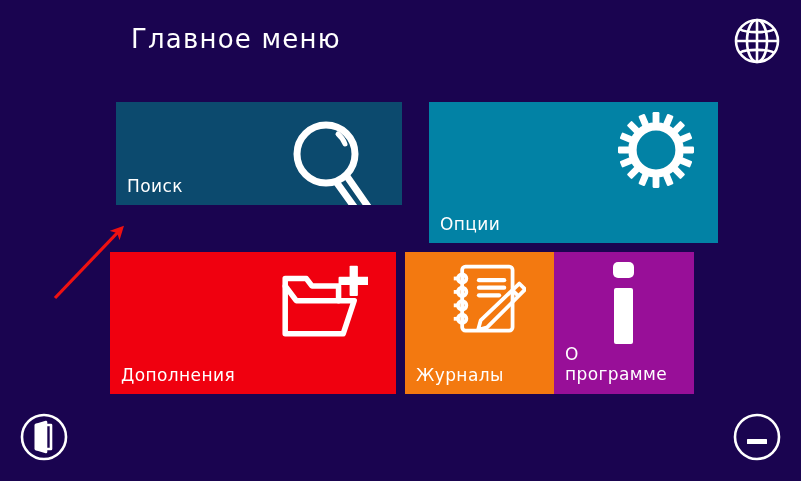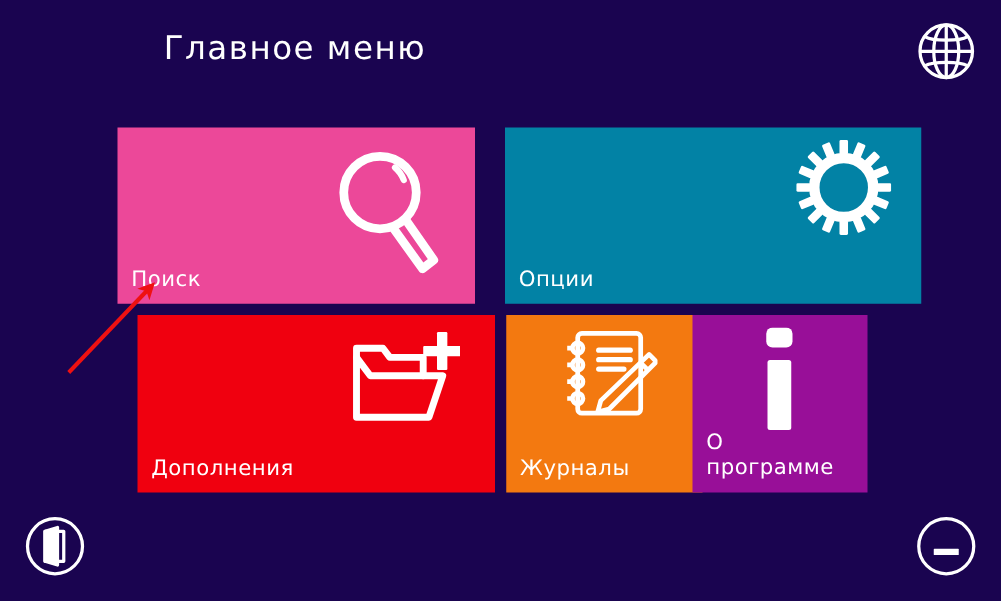--- a/index.html
+++ b/index.html
@@ -63,22 +63,22 @@
     letter-spacing: 0.4px;
     line-height: 20px;
     white-space: pre-line;
   }
   .tile-icon {
     position: absolute;
     display: block;
   }
 
   
-  #tile-search   { left: 94px; top: 102px; width: 286px; height: 141px; background: #ec4899; }
-  #tile-options  { left: 404px; top: 102px; width: 333px; height: 141px; background: #0282a5; }
+  #tile-search   { left: 116px; top: 102px; width: 286px; height: 103px; background: #0c4a6e; }
+  #tile-options  { left: 429px; top: 102px; width: 289px; height: 141px; background: #0282a5; }
   #tile-addons   { left: 110px; top: 252px; width: 286px; height: 142px; background: #f0000f; padding-left: 24px; }
   #tile-journals { left: 405px; top: 252px; width: 157px; height: 142px; background: #f37910; }
   #tile-about    { left: 554px; top: 252px; width: 140px; height: 142px; background: #980f98; }
 
   
   #icon-search   { right: 28px; top: 14px; }
   #icon-gear     { right: 24px; top: 10px; }
   #icon-folder   { right: 28px; top: 10px; }
   #icon-notebook { left: 50%; transform: translateX(-50%); top: 8px; }
   #icon-info     { left: 50%; transform: translateX(-50%); top: 10px; }

